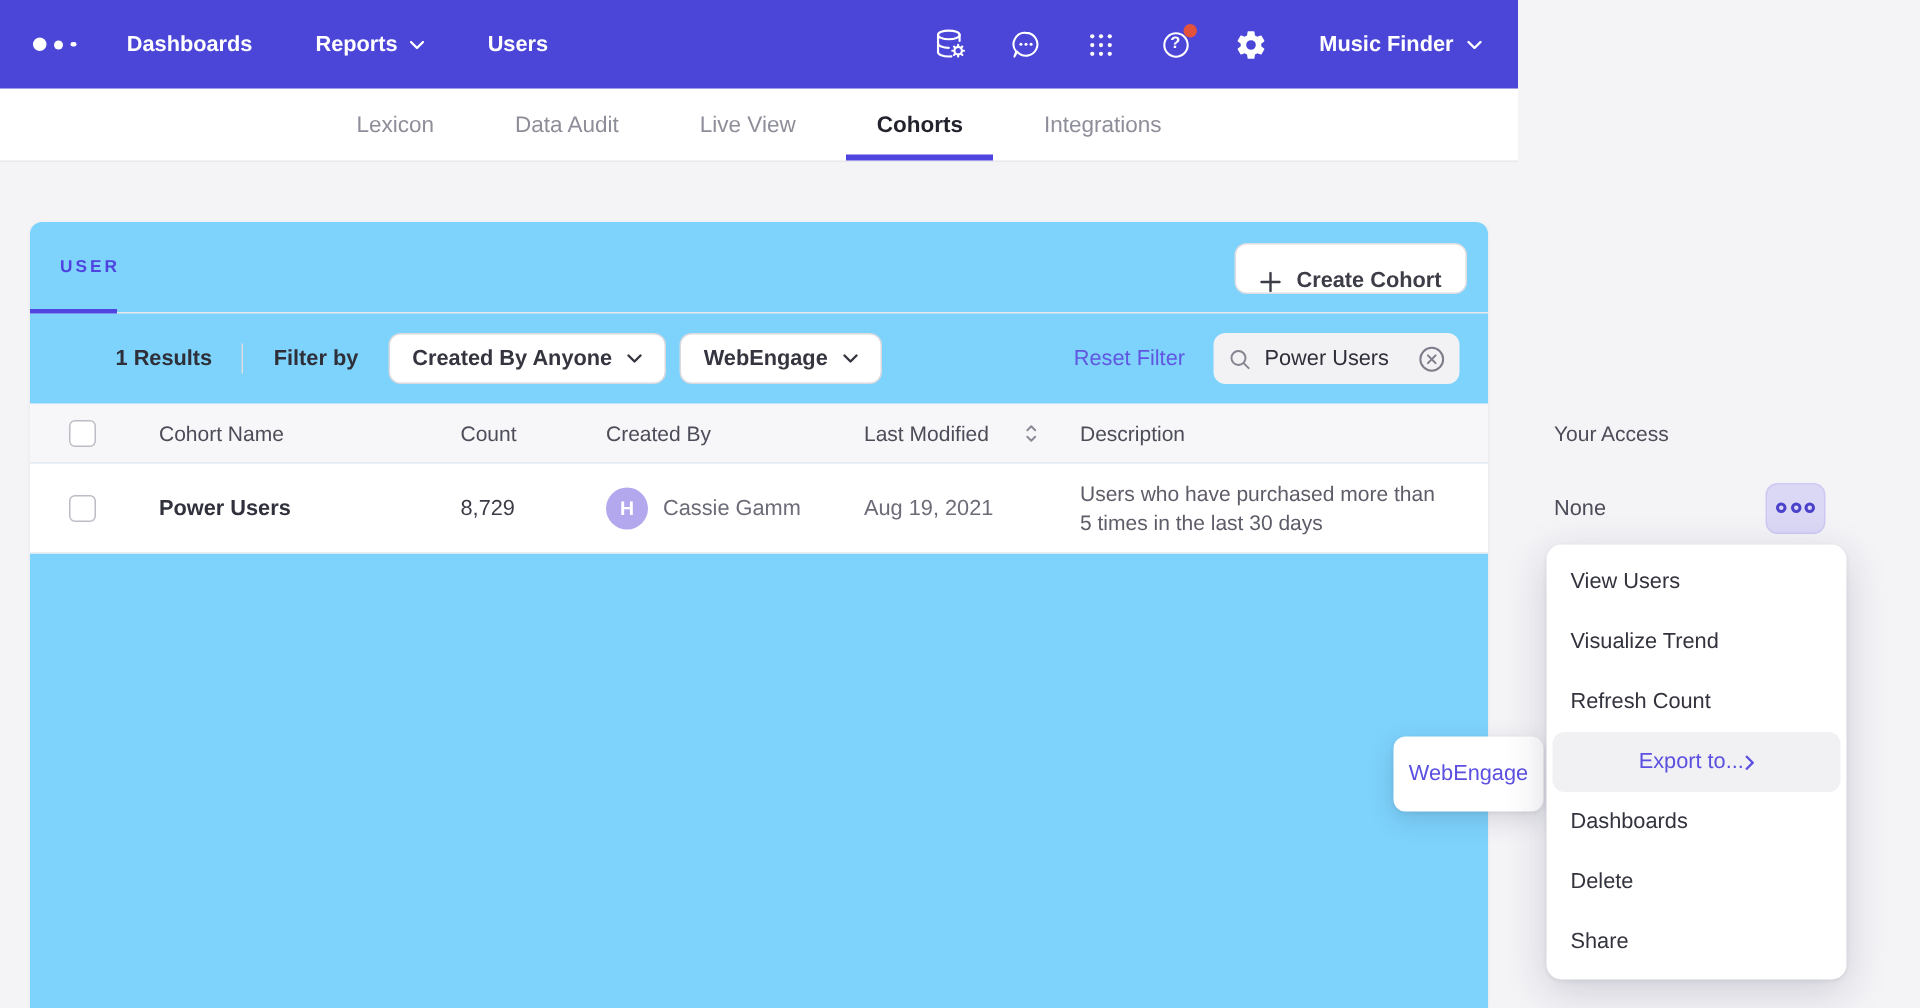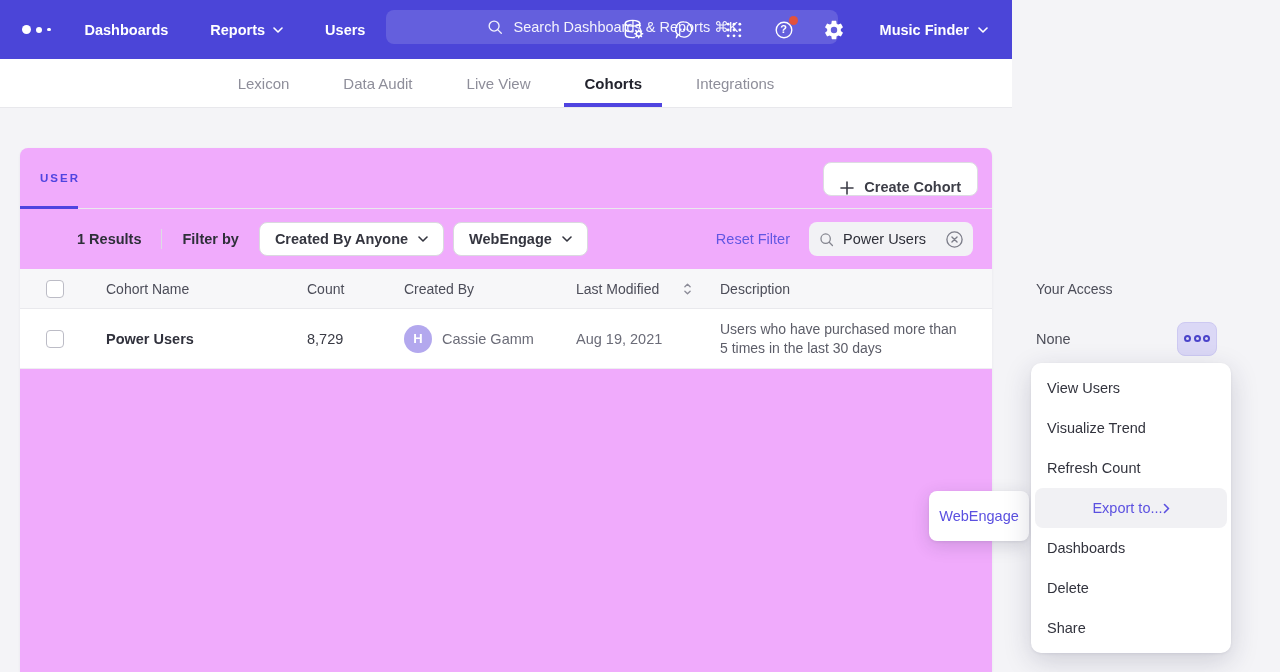--- a/index.html
+++ b/index.html
@@ -47,21 +47,21 @@
     font-size:15px; color:#8e8e9a; cursor:pointer;
   }
   .subnav .tab.active { color:#22232d; font-weight:600; }
   .subnav .tab.active::after {
     content:""; position:absolute; left:0; right:0; bottom:0; height:4px; background:#4f44e0;
   }
 
   
   .card {
     position:absolute; left:20px; right:20px; top:148px; bottom:0;
-    background:#f0abfc; border-radius:8px 8px 0 0;
+    background:#7dd3fc; border-radius:8px 8px 0 0;
     box-shadow:0 1px 3px rgba(30,30,60,0.06);
   }
   .card-head { position:relative; height:61px; border-bottom:1px solid #e9e9ed; }
   .user-tab {
     position:absolute; left:20px; top:24px;
     font-size:11.5px; font-weight:700; letter-spacing:2px; color:#4f44e0; cursor:pointer;
   }
   .tab-underline { position:absolute; left:0; bottom:-1px; width:58px; height:3px; background:#4f44e0; }
   .create-btn {
     position:absolute; right:14px; top:14px; height:34px;
@@ -161,27 +161,20 @@
     <nav class="navlinks">
       <a>Dashboards</a>
       <a>
         <span>Reports</span>
         <svg width="10" height="6" viewBox="0 0 10 6">
             <path d="M1 1l4 4 4-4" fill="none" stroke="#fff" stroke-width="1.6" stroke-linecap="round" stroke-linejoin="round"></path>
           </svg>
       </a>
       <a>Users</a>
     </nav>
-    <div class="nav-search">
-      <svg width="18" height="18" viewBox="0 0 20 20">
-          <circle cx="9" cy="9" r="5.5" fill="none" stroke="rgba(255,255,255,0.9)" stroke-width="1.5"></circle>
-          <line x1="13.2" y1="13.2" x2="17" y2="17" stroke="rgba(255,255,255,0.9)" stroke-width="1.5" stroke-linecap="round"></line>
-        </svg>
-      <span>Search Dashboards &amp; Reports ⌘K</span>
-    </div>
     <div class="nav-right">
       <div class="icon-btn">
         <svg width="23" height="23" viewBox="0 0 24 24" fill="none" stroke="#fff" stroke-width="1.5" stroke-linecap="round">
           <ellipse cx="11" cy="5.5" rx="7.5" ry="3"></ellipse>
           <path d="M3.5 5.5v6c0 1.66 3.36 3 7.5 3"></path>
           <path d="M3.5 11.5v6c0 1.66 3.36 3 7.5 3 .62 0 1.22-.03 1.8-.1"></path>
           <path d="M18.5 5.5v4.2"></path>
           <circle cx="17.5" cy="16.5" r="2.6"></circle>
           <path d="M17.5 12.4v1.4M17.5 19.2v1.4M21.6 16.5h-1.4M14.8 16.5h-1.4M20.4 13.6l-1 1M15.6 18.4l-1 1M20.4 19.4l-1-1M15.6 14.6l-1-1"></path>
         </svg>

